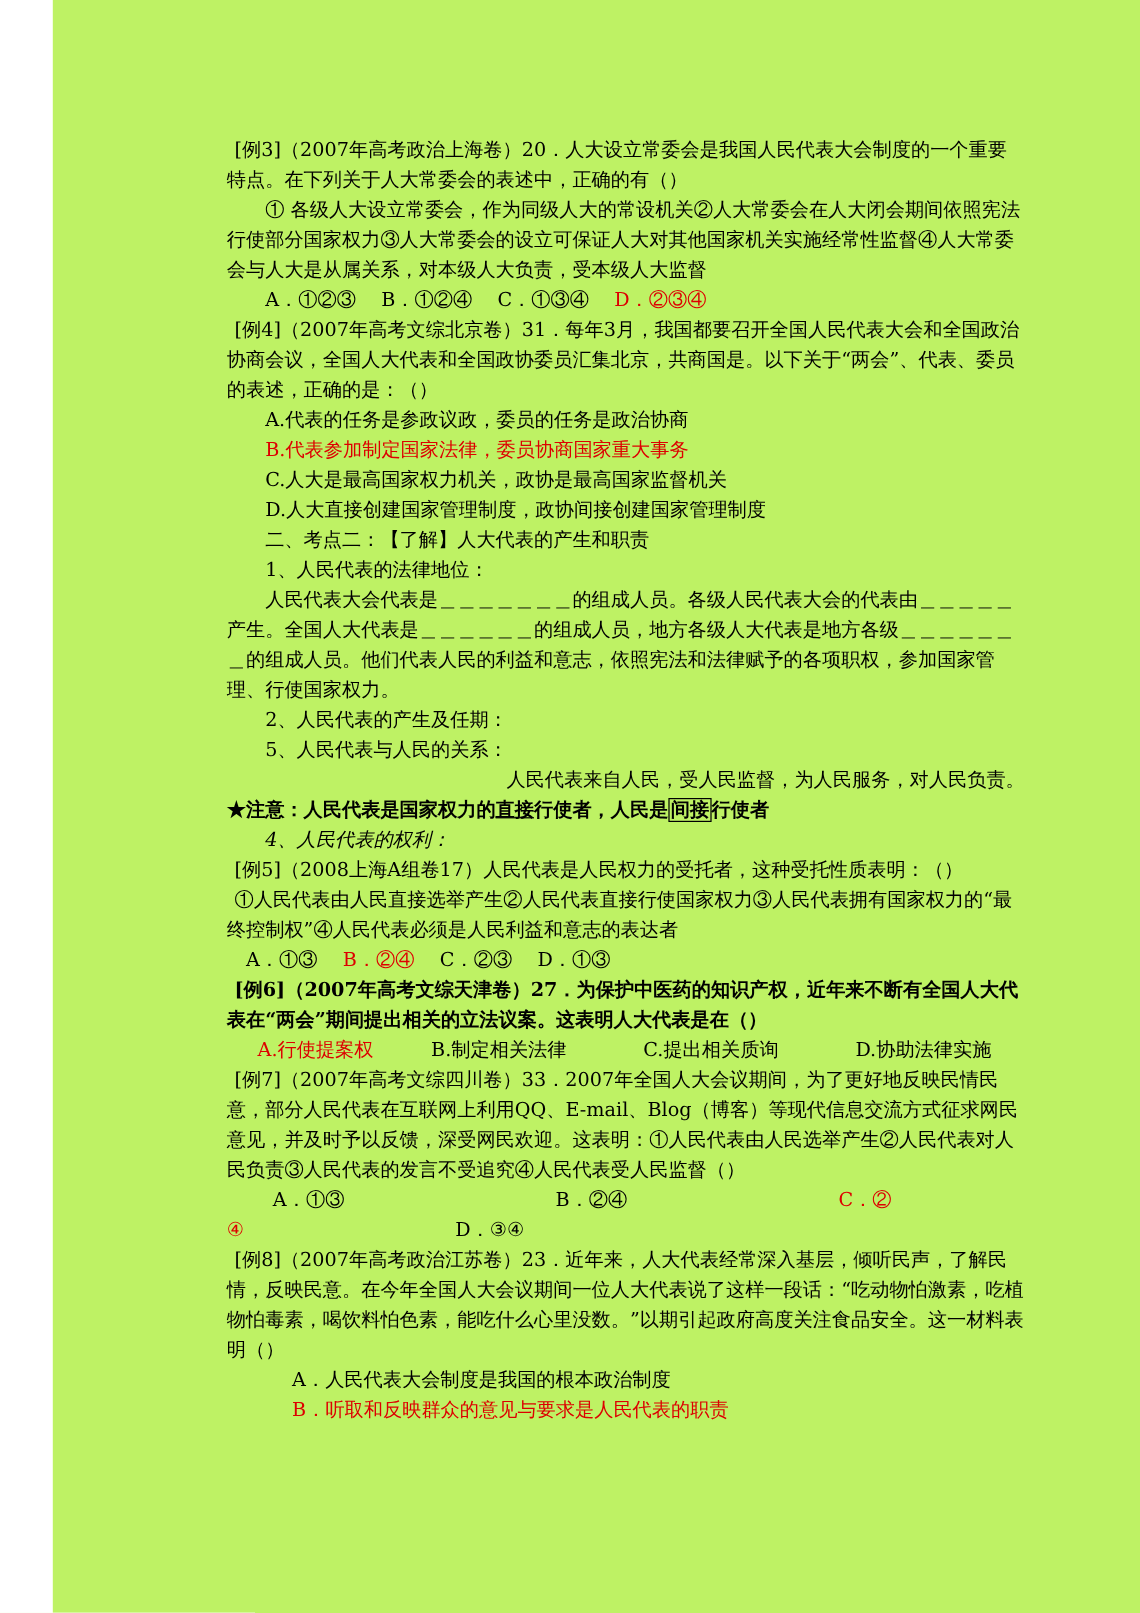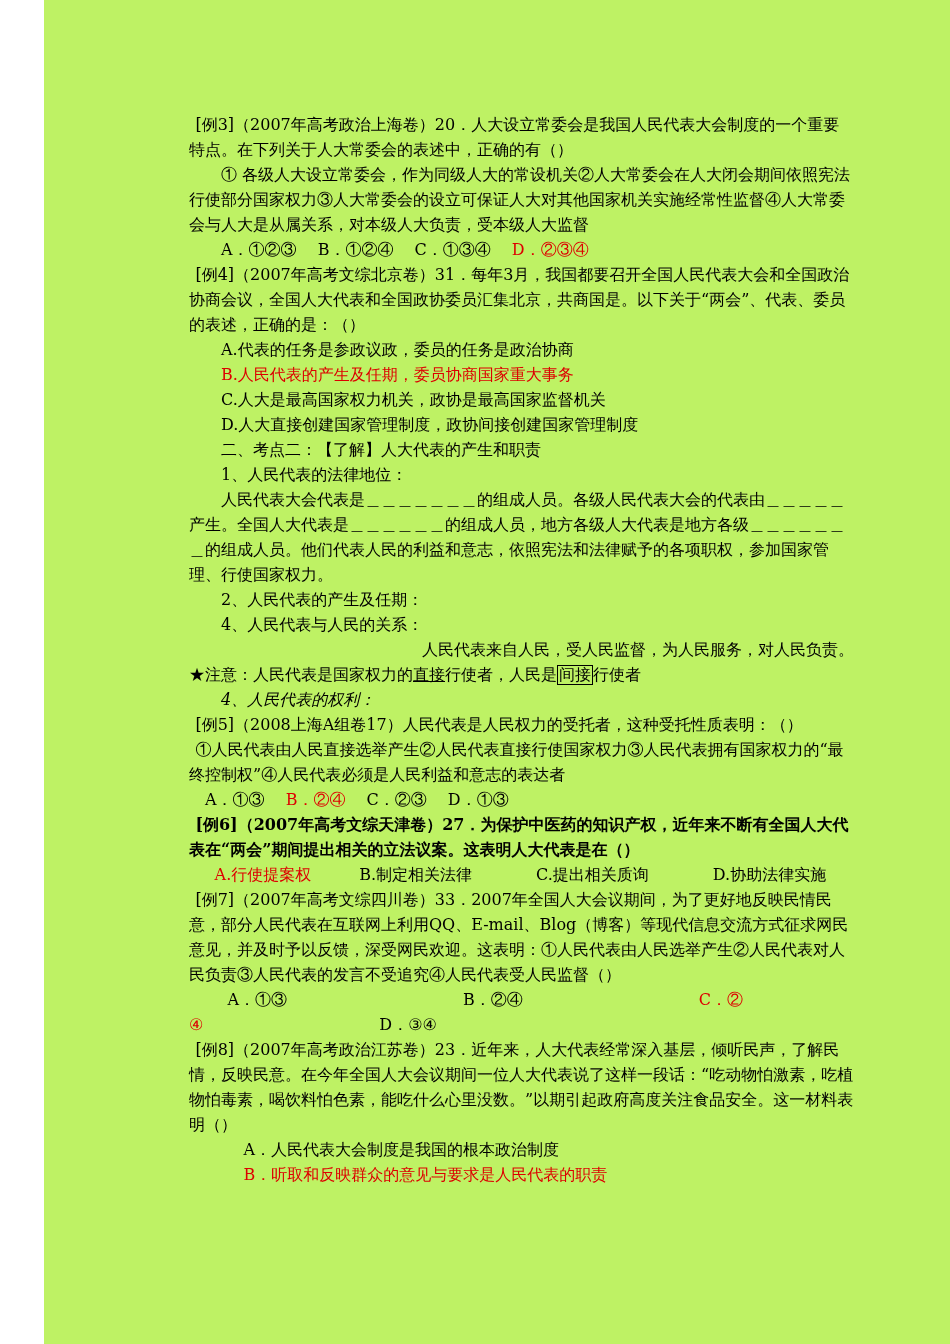--- a/index.html
+++ b/index.html
@@ -25,47 +25,47 @@
     padding: 0;
     font-family: "DejaVu Serif", "Liberation Serif", serif;
     font-size: 16px;
     line-height: 25px;
     color: #000000;
     white-space: pre-wrap;
     word-break: break-all;
     text-align: left;
   }
   .run { white-space: pre-wrap; }
-  .bold { font-weight: normal; }
+  .bold { font-weight: bold; }
   .underline { text-decoration: underline; }
   .boxed {
     border: 1.5px solid #000;
     padding: 0 1px;
     line-height: 18px;
     display: inline-block;
   }
 </style>
 </head>
 <body>
 
 <div class="page">
   <div class="doc-body">
       <p class="para" style="text-indent: 0.4em;"><span class="run">[例3]（2007年高考政治上海卷）20．人大设立常委会是我国人民代表大会制度的一个重要特点。在下列关于人大常委会的表述中，正确的有（）</span></p>
       <p class="para" style="text-indent: 2em;"><span class="run">① 各级人大设立常委会，作为同级人大的常设机关②人大常委会在人大闭会期间依照宪法行使部分国家权力③人大常委会的设立可保证人大对其他国家机关实施经常性监督④人大常委会与人大是从属关系，对本级人大负责，受本级人大监督</span></p>
       <p class="para" style="text-indent: 2em;"><span class="run">A．①②③　 B．①②④　 C．①③④　 </span><span class="run" style="color: rgb(221, 0, 0);">D．②③④</span></p>
       <p class="para" style="text-indent: 0.4em;"><span class="run">[例4]（2007年高考文综北京卷）31．每年3月，我国都要召开全国人民代表大会和全国政治协商会议，全国人大代表和全国政协委员汇集北京，共商国是。以下关于“两会”、代表、委员的表述，正确的是：（）</span></p>
       <p class="para" style="text-indent: 2em;"><span class="run">A.代表的任务是参政议政，委员的任务是政治协商</span></p>
-      <p class="para" style="text-indent: 2em;"><span class="run" style="color: rgb(221, 0, 0);">B.人民代表的产生及任期，委员协商国家重大事务</span></p>
+      <p class="para" style="text-indent: 2em;"><span class="run" style="color: rgb(221, 0, 0);">B.代表参加制定国家法律，委员协商国家重大事务</span></p>
       <p class="para" style="text-indent: 2em;"><span class="run">C.人大是最高国家权力机关，政协是最高国家监督机关</span></p>
       <p class="para" style="text-indent: 2em;"><span class="run">D.人大直接创建国家管理制度，政协间接创建国家管理制度</span></p>
       <p class="para" style="text-indent: 2em;"><span class="run">二、考点二：【了解】人大代表的产生和职责</span></p>
       <p class="para" style="text-indent: 2em;"><span class="run">1、人民代表的法律地位：</span></p>
       <p class="para" style="text-indent: 2em;"><span class="run">人民代表大会代表是＿＿＿＿＿＿＿的组成人员。各级人民代表大会的代表由＿＿＿＿＿产生。全国人大代表是＿＿＿＿＿＿的组成人员，地方各级人大代表是地方各级＿＿＿＿＿＿＿的组成人员。他们代表人民的利益和意志，依照宪法和法律赋予的各项职权，参加国家管理、行使国家权力。</span></p>
       <p class="para" style="text-indent: 2em;"><span class="run">2、人民代表的产生及任期：</span></p>
-      <p class="para" style="text-indent: 2em;"><span class="run">4、人民代表与人民的关系：</span></p>
+      <p class="para" style="text-indent: 2em;"><span class="run">5、人民代表与人民的关系：</span></p>
       <p class="para" style="text-indent: 3em; text-align: right;"><span class="run">人民代表来自人民，受人民监督，为人民服务，对人民负责。</span></p>
       <p class="para bold" style="text-indent: 0em;"><span class="run">★注意：</span><span class="run">人民代表是国家权力的</span><span class="run underline">直接</span><span class="run">行使者，人民是</span><span class="run boxed">间接</span><span class="run">行使者</span></p>
       <p class="para" style="text-indent: 2em; font-style: italic;"><span class="run">4、人民代表的权利：</span></p>
       <p class="para" style="text-indent: 0.4em;"><span class="run">[例5]（2008上海A组卷17）人民代表是人民权力的受托者，这种受托性质表明：（）</span></p>
       <p class="para" style="text-indent: 0.4em;"><span class="run">①人民代表由人民直接选举产生②人民代表直接行使国家权力③人民代表拥有国家权力的“最终控制权”④人民代表必须是人民利益和意志的表达者</span></p>
       <p class="para" style="text-indent: 1em;"><span class="run">A．①③　 </span><span class="run" style="color: rgb(221, 0, 0);">B．②④</span><span class="run">　 C．②③　 D．①③</span></p>
       <p class="para" style="text-indent: 0.4em; font-weight: bold;"><span class="run">[例6]（2007年高考文综天津卷）27．为保护中医药的知识产权，近年来不断有全国人大代表在“两会”期间提出相关的立法议案。这表明人大代表是在（）</span></p>
       <p class="para" style="text-indent: 1.6em;"><span class="run" style="color: rgb(221, 0, 0);">A.行使提案权</span><span class="run">　　　B.制定相关法律　　　　C.提出相关质询　　　　D.协助法律实施</span></p>
       <p class="para" style="text-indent: 0.4em;"><span class="run">[例7]（2007年高考文综四川卷）33．2007年全国人大会议期间，为了更好地反映民情民意，部分人民代表在互联网上利用QQ、E-mail、Blog（博客）等现代信息交流方式征求网民意见，并及时予以反馈，深受网民欢迎。这表明：①人民代表由人民选举产生②人民代表对人民负责③人民代表的发言不受追究④人民代表受人民监督（）</span></p>
       <p class="para" style="text-indent: 2.4em;"><span class="run">A．①③　　　　　　　　　　　B．②④　　　　　　　　　　　</span><span class="run" style="color: rgb(221, 0, 0);">C．②</span></p>

